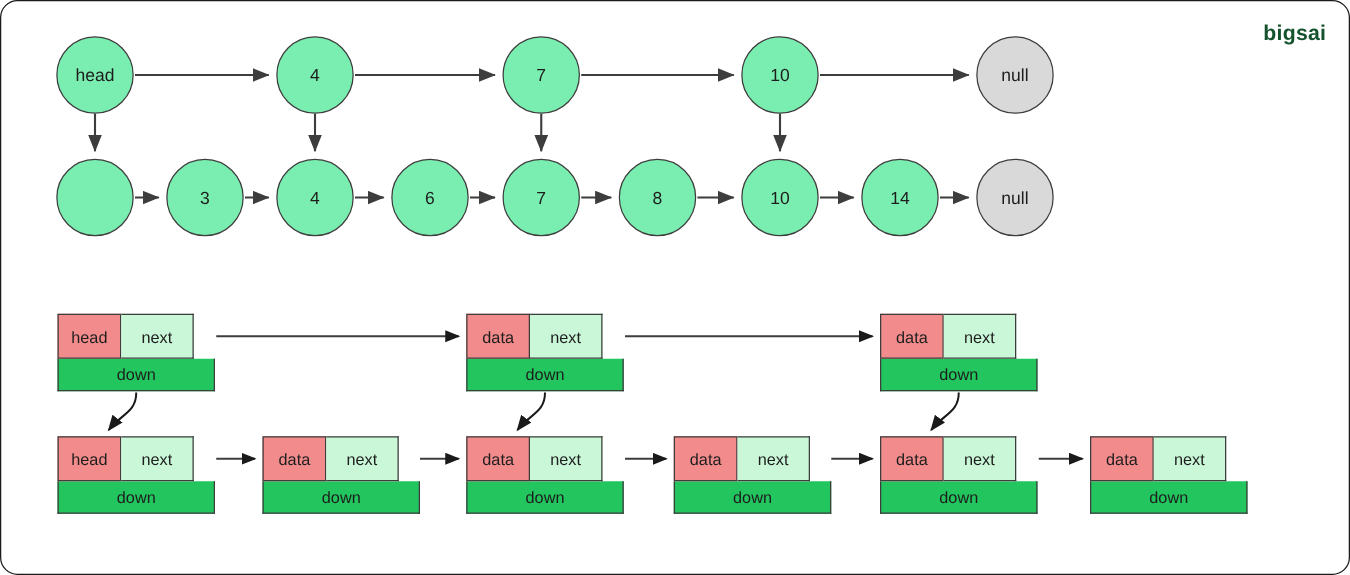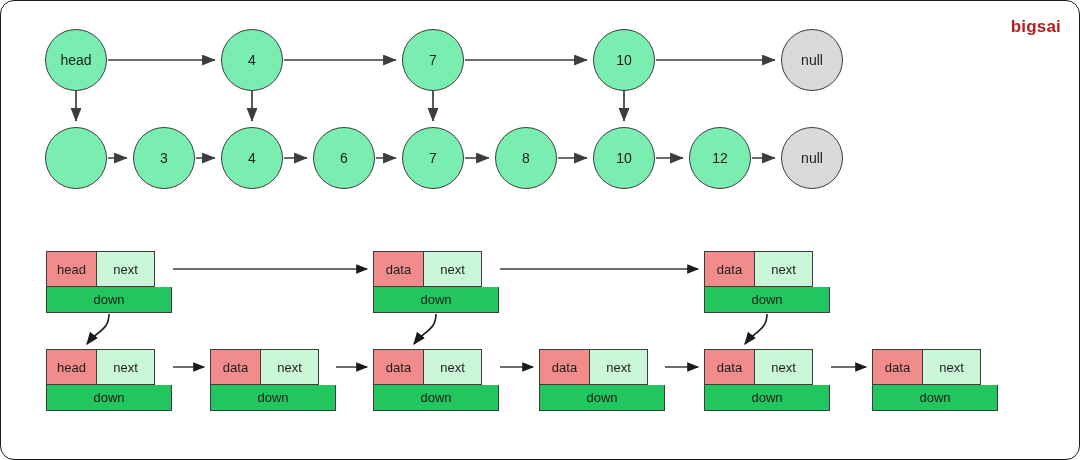--- a/index.html
+++ b/index.html
@@ -89,21 +89,21 @@
     border-top: none;
   }
 
   
   #watermark {
     position: absolute;
     right: 18px;
     top: 16px;
     font-size: 17px;
     font-weight: bold;
-    color: #b91c1c;
+    color: #14532d;
     letter-spacing: 0.2px;
     z-index: 5;
   }
 </style>
 </head>
 <body>
 
 <div id="canvas">
 
   <svg id="svg-layer" viewBox="0 0 1080 460" xmlns="http://www.w3.org/2000/svg">
@@ -195,21 +195,21 @@
     <div class="node-circle" style="left:401px; top:126px;">
       <span>7</span>
     </div>
     <div class="node-circle" style="left:494px; top:126px;">
       <span>8</span>
     </div>
     <div class="node-circle" style="left:592px; top:126px;">
       <span>10</span>
     </div>
     <div class="node-circle" style="left:688px; top:126px;">
-      <span>12</span>
+      <span>14</span>
     </div>
     <div class="node-circle null-node" style="left:780px; top:126px;">
       <span>null</span>
     </div>
   </div>
 
   <div>
 
     <div class="struct-box" style="left:45px; top:250px;">
       <div class="struct-top">

